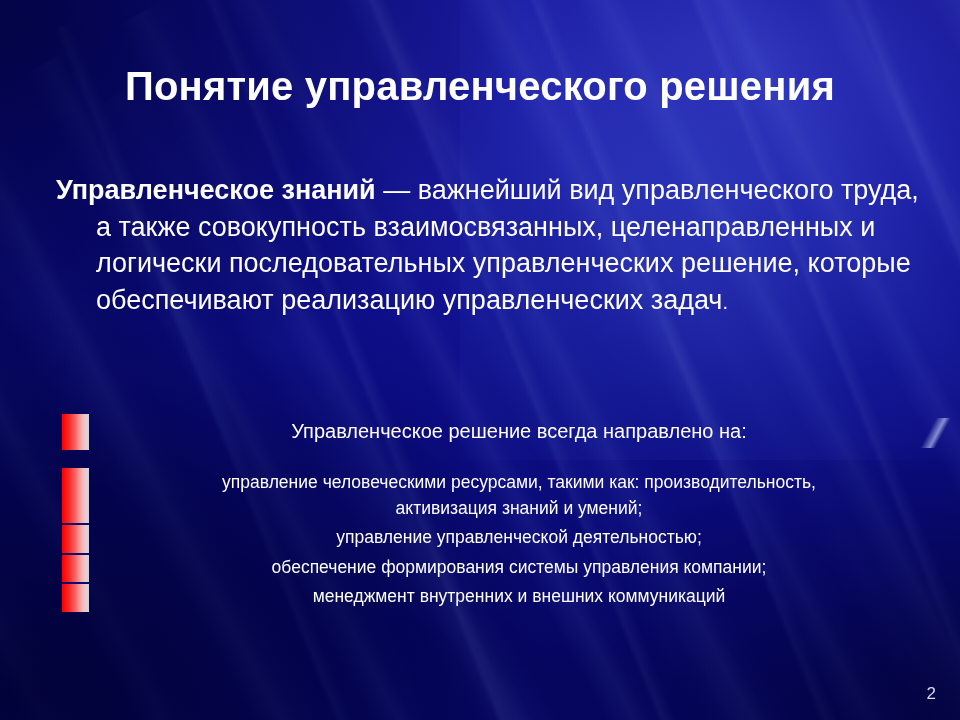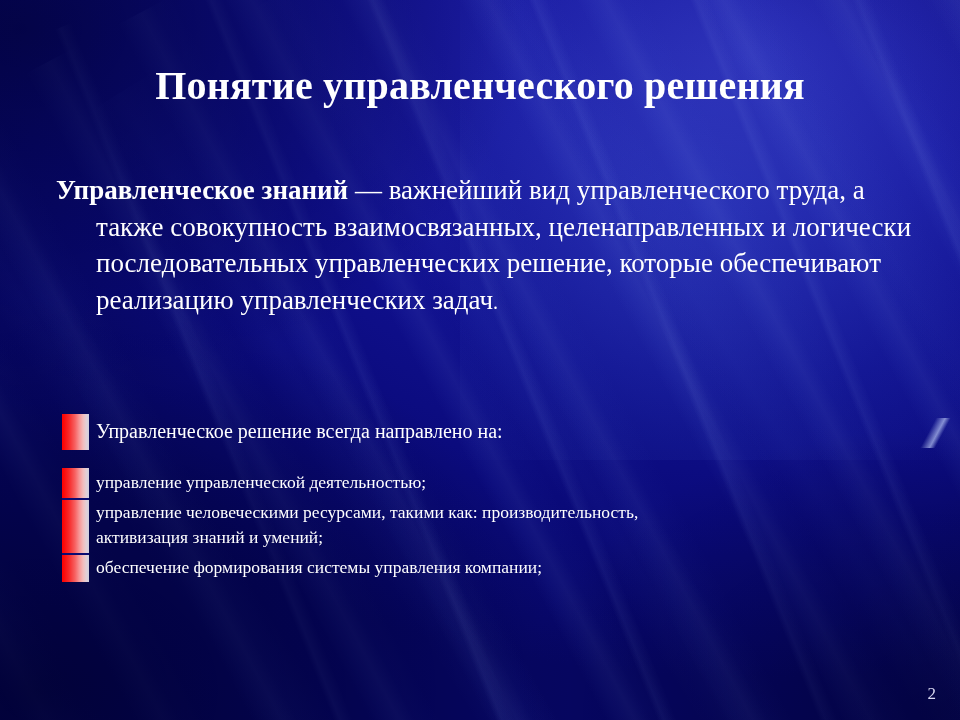--- a/index.html
+++ b/index.html
@@ -6,21 +6,21 @@
     margin: 0;
     padding: 0;
     background: #000050;
   }
   #slide {
     position: relative;
     width: 960px;
     height: 720px;
     overflow: hidden;
     background: #7f1d1d;
-    font-family: Liberation Serif, serif;
+    font-family: Liberation Sans, sans-serif;
     -webkit-font-smoothing: antialiased;
   }
 
   
   .bg-base {
     position: absolute;
     inset: 0;
     background:
       radial-gradient(ellipse 900px 620px at 78% 8%, #2a2ab4 0%, #1c1ca4 26%, #10108e 52%, #0a0a7a 74%, #060663 100%);
   }
@@ -149,20 +149,21 @@
   .bullet-list {
     position: absolute;
     left: 62px;
     top: 414px;
     width: 880px;
   }
   .bullet-row {
     position: relative;
     display: flex;
     align-items: flex-start;
+    text-align: center;
   }
   .bullet-marker {
     flex: 0 0 auto;
     width: 27px;
     align-self: stretch;
     background: linear-gradient(90deg,
         #ff0000 0%,
         #fb0707 6%,
         #f72a2a 26%,
         #f76161 48%,
@@ -235,33 +236,37 @@
       <div class="bullet-row row-lead">
         <span class="bullet-marker"></span>
         <span class="bullet-text">Управленческое решение всегда направлено на:</span>
       </div>
 
       <div class="list-gap"></div>
 
 
       <div class="bullet-row row-sub">
         <span class="bullet-marker"></span>
+        <span class="bullet-text"><span>управление человеческими ресурсами, такими как: производительность,</span><span class="line2">активизация знаний и умений;</span></span>
+      </div>
+
+      <div class="bullet-row row-sub">
+        <span class="bullet-marker"></span>
         <span class="bullet-text"><span>управление управленческой деятельностью;</span></span>
       </div>
 
       <div class="bullet-row row-sub">
         <span class="bullet-marker"></span>
-        <span class="bullet-text"><span>управление человеческими ресурсами, такими как: производительность,</span><span class="line2">активизация знаний и умений;</span></span>
-      </div>
-
-      <div class="bullet-row row-sub">
-        <span class="bullet-marker"></span>
         <span class="bullet-text"><span>обеспечение формирования системы управления компании;</span></span>
       </div>
 
 
+      <div class="bullet-row row-sub">
+        <span class="bullet-marker"></span>
+        <span class="bullet-text"><span>менеджмент внутренних и внешних коммуникаций</span></span>
+      </div>
 
     </div>
 
     <div class="page-number">2</div>
 
   </div>
 </div>
 
 </body></html>

